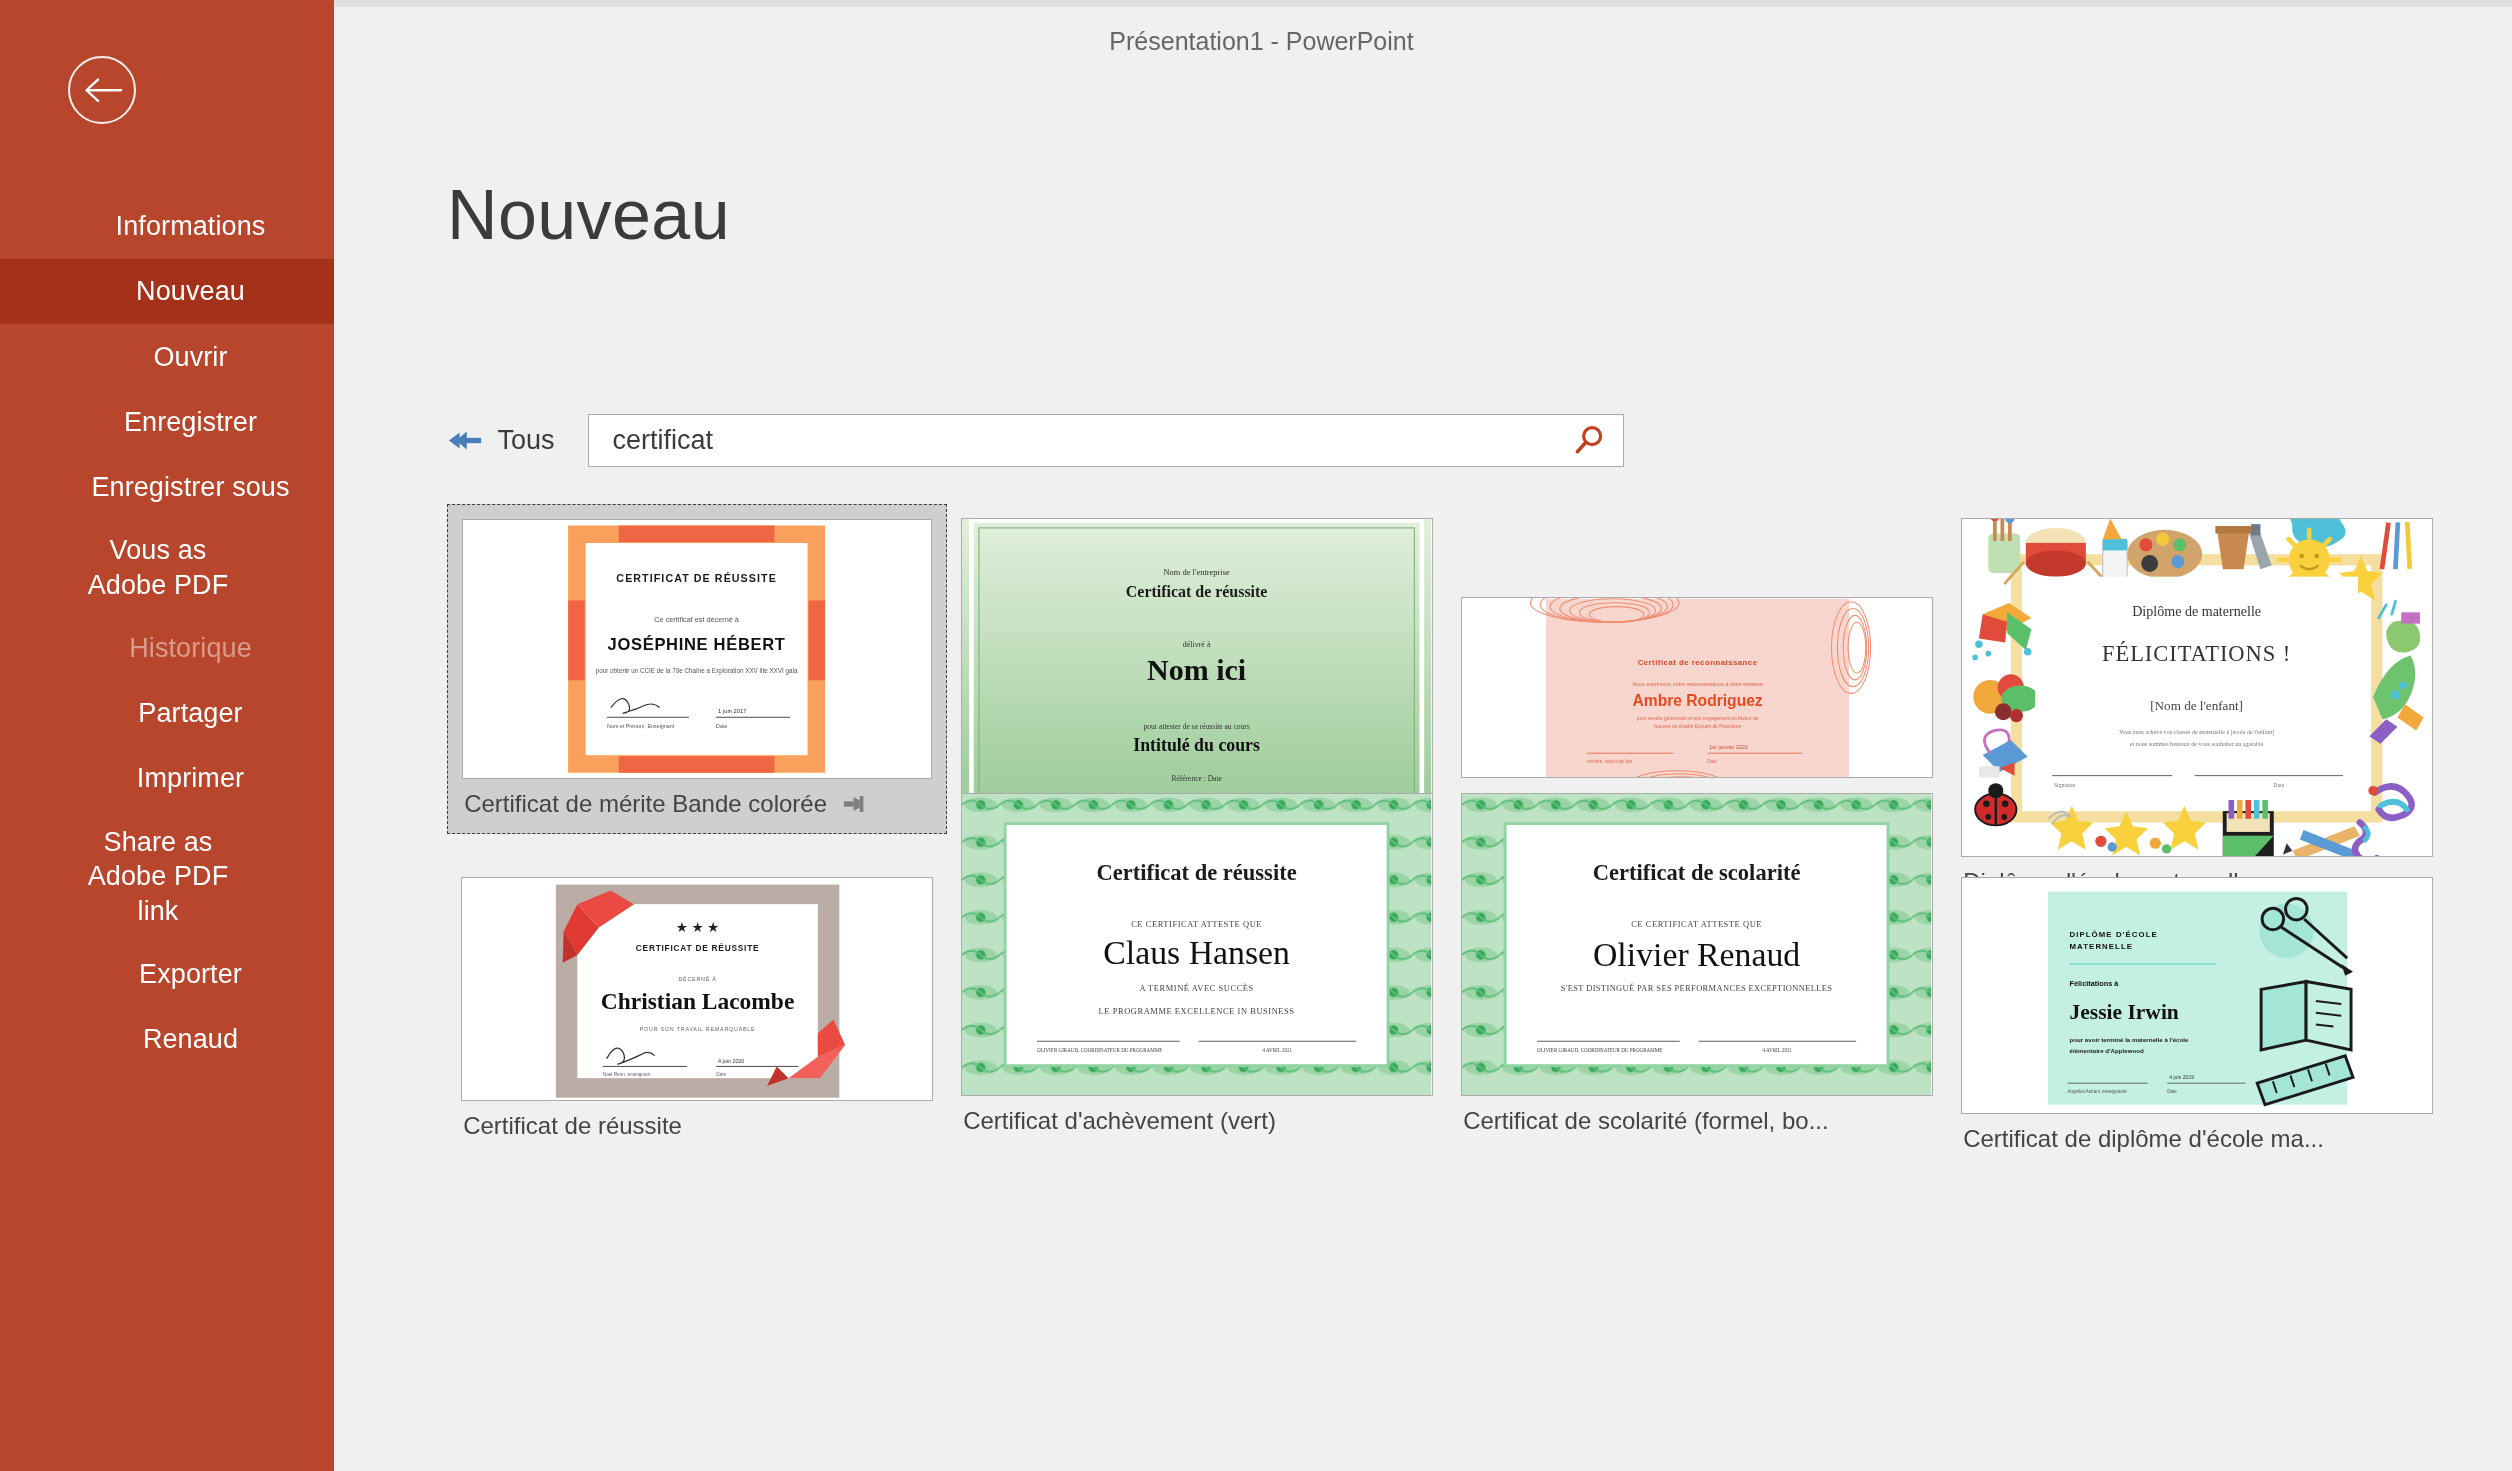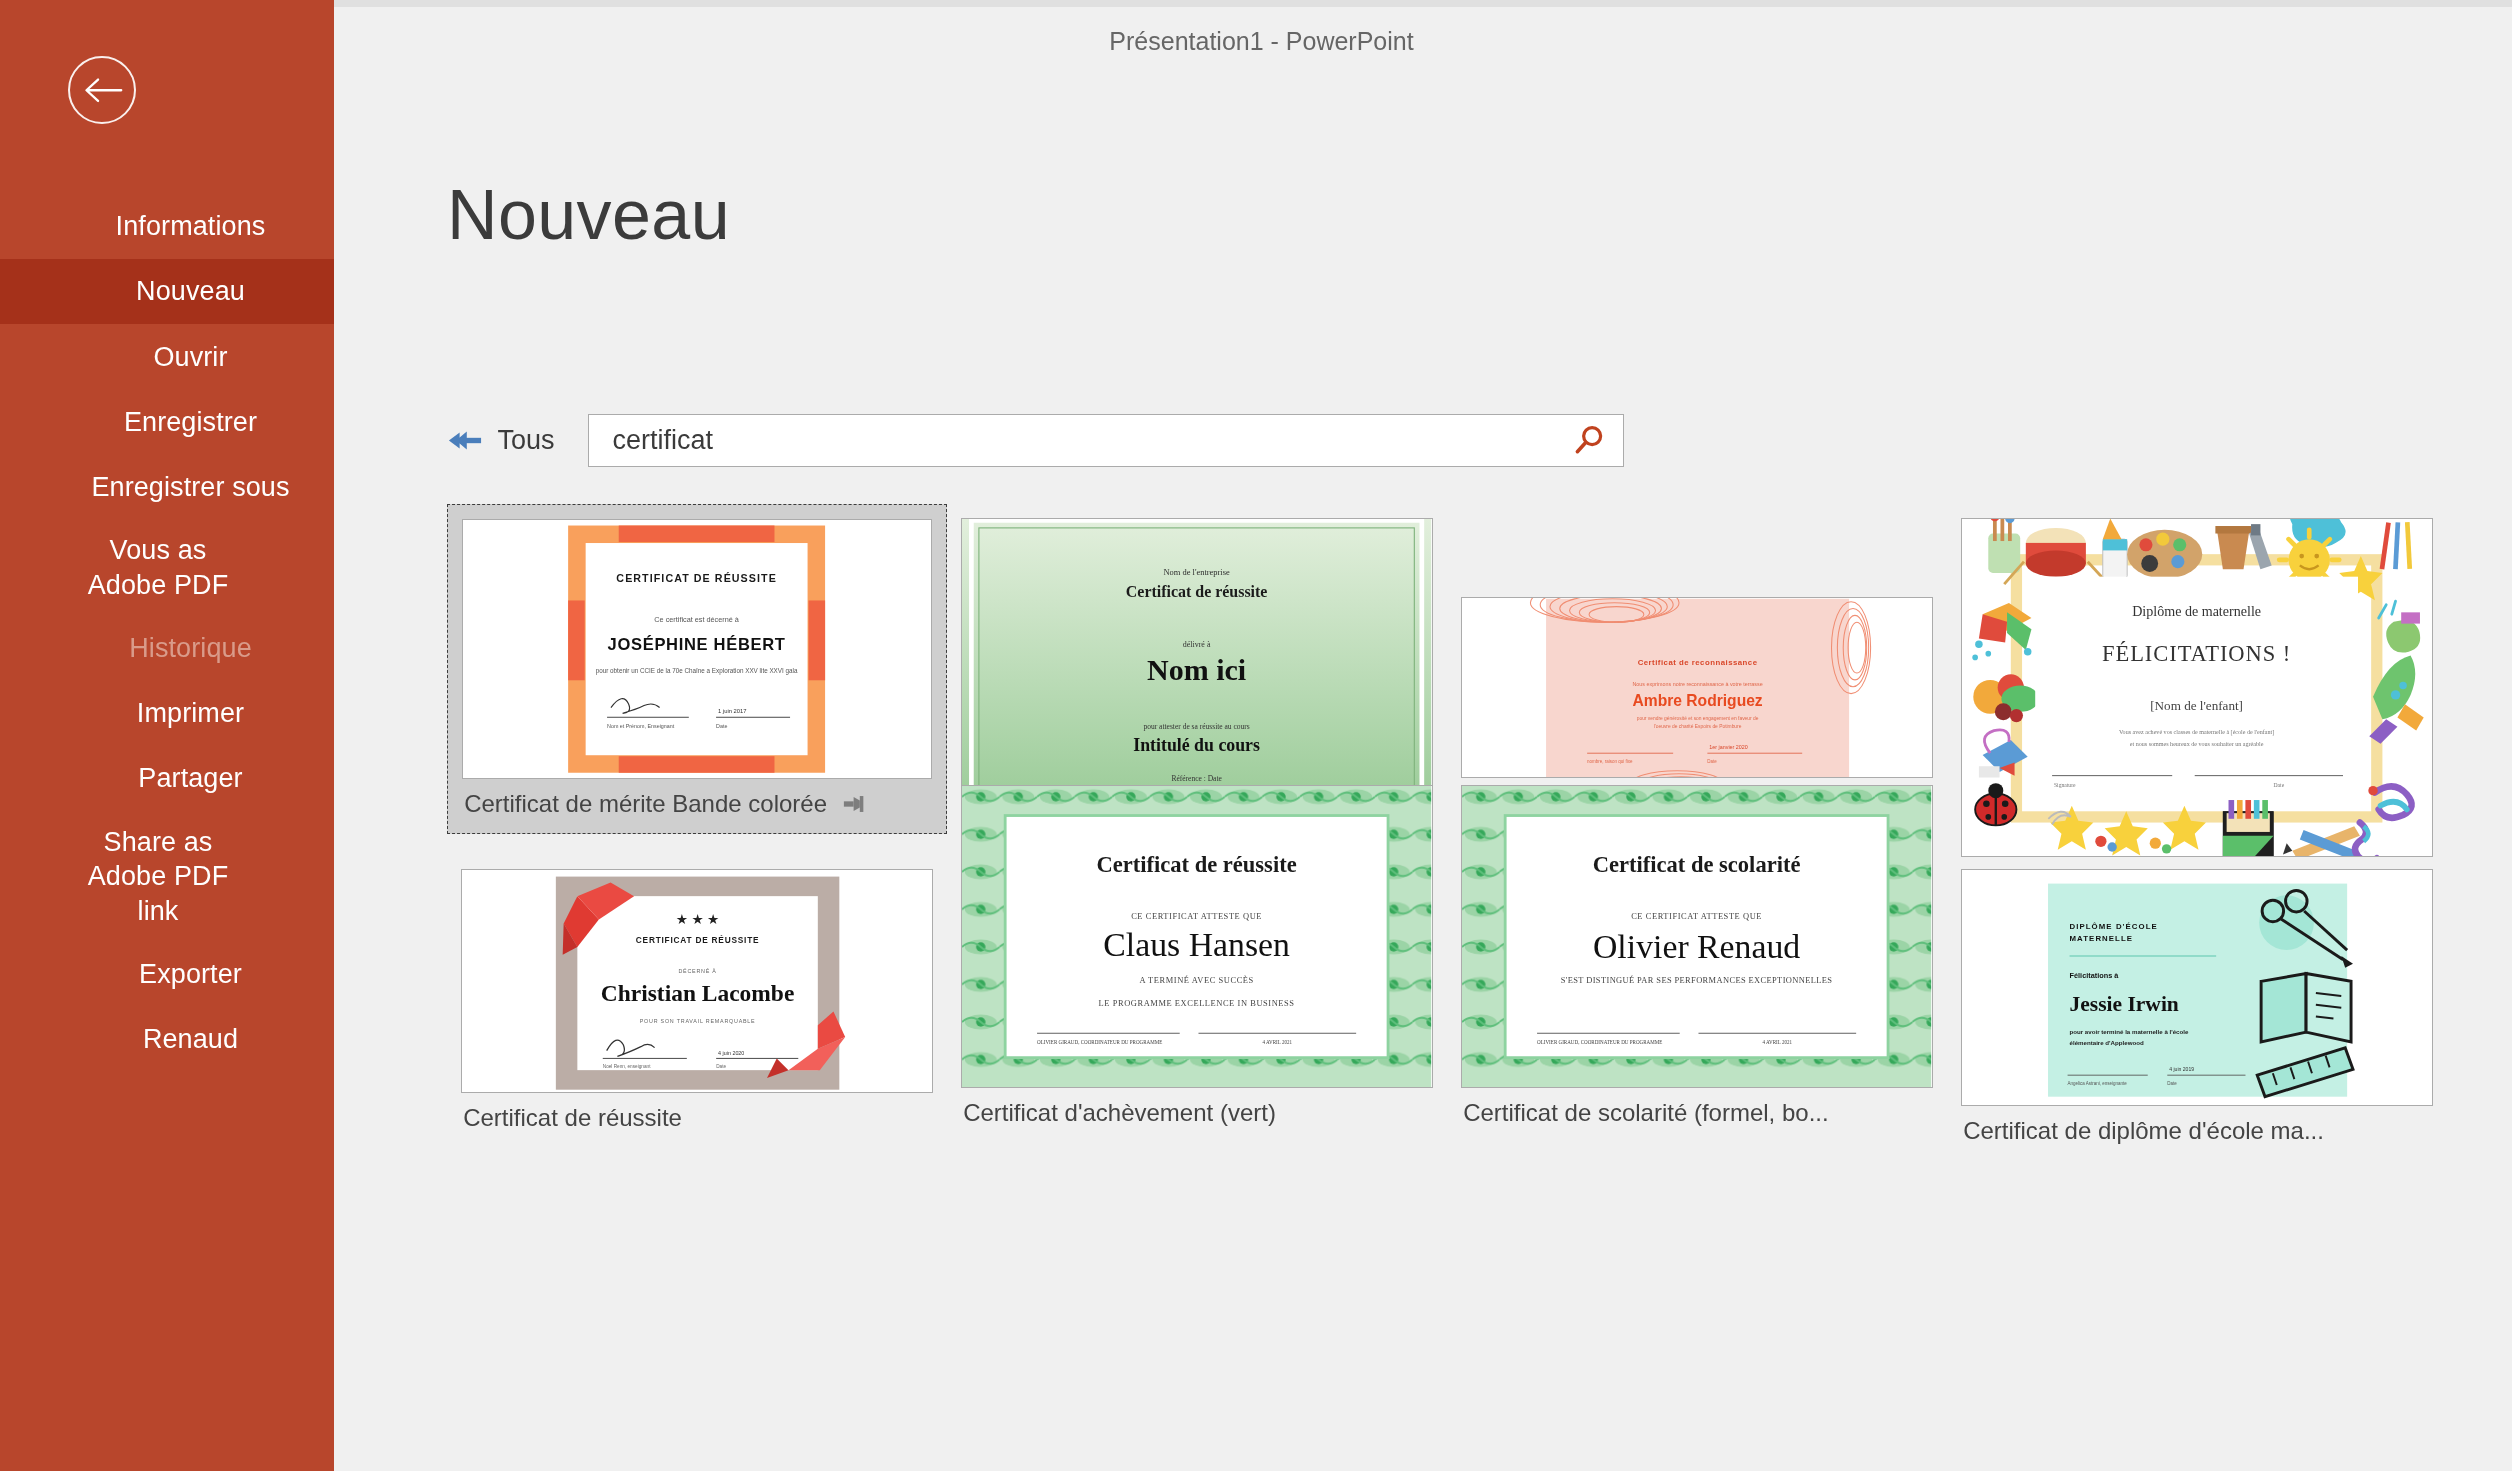--- a/index.html
+++ b/index.html
@@ -115,21 +115,21 @@
 
   
   .grid {
     position: absolute;
     left: 113px;
     top: 504px;
     width: 2055px;
     display: grid;
     grid-template-columns: repeat(4, 500px);
     grid-auto-rows: 267px;
-    row-gap: 0px;
+    row-gap: 8px;
   }
   .card {
     width: 500px;
     position: relative;
     cursor: pointer;
     padding: 0;
   }
   .card-inner {
     position: absolute;
     left: 0; right: 0;
@@ -173,22 +173,22 @@
       </svg>
     </div>
     <div class="nav">
       <div class="nav-item">Informations</div>
       <div class="nav-item active">Nouveau</div>
       <div class="nav-item">Ouvrir</div>
       <div class="nav-item">Enregistrer</div>
       <div class="nav-item">Enregistrer sous</div>
       <div class="nav-item two-line" style="max-width:269px">Vous as Adobe PDF</div>
       <div class="nav-item disabled">Historique</div>
+      <div class="nav-item">Partager</div>
       <div class="nav-item">Imprimer</div>
-      <div class="nav-item">Partager</div>
       <div class="nav-item two-line" style="max-width:269px">Share as Adobe PDF link</div>
       <div class="nav-item">Exporter</div>
       <div class="nav-item">Renaud</div>
     </div>
   </div>
 
   <div class="main">
     <div class="titlebar"></div>
     <div class="win-title">Présentation1  -  PowerPoint</div>
 

